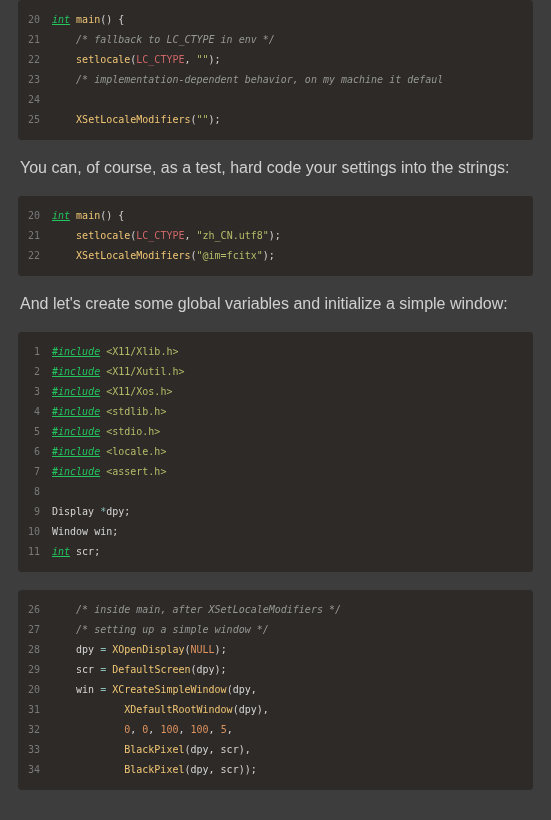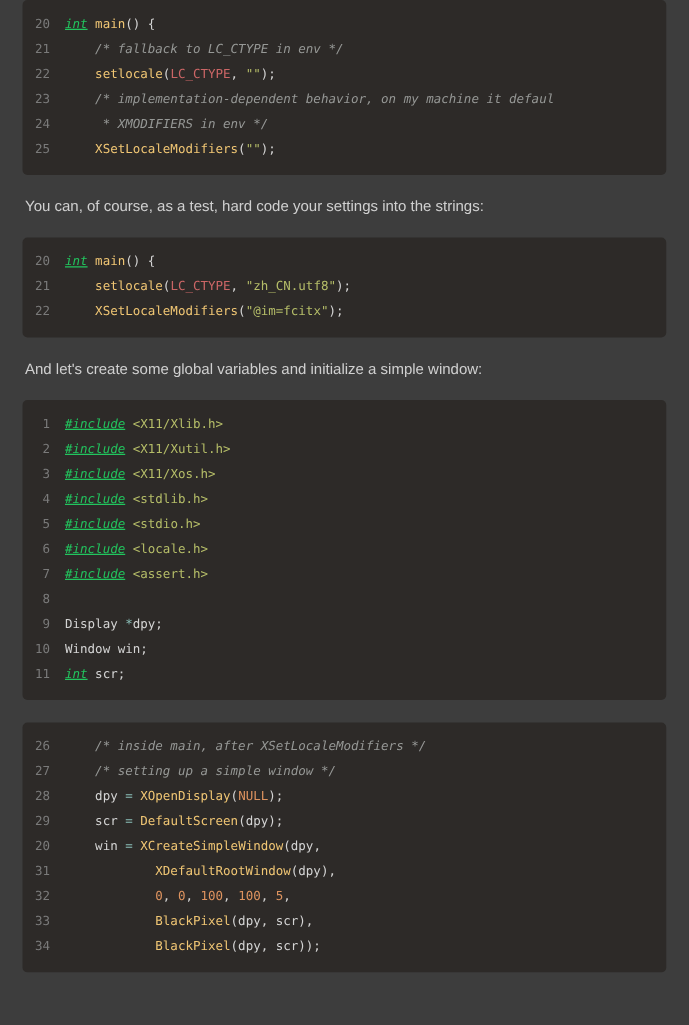--- a/index.html
+++ b/index.html
@@ -5,21 +5,21 @@
   * { margin: 0; padding: 0; box-sizing: border-box; }
   body {
     background: #3d3d3d;
     font-family: -apple-system, BlinkMacSystemFont, "Segoe UI", Helvetica, Arial, sans-serif;
     color: #ccc;
     width: 551px;
     padding: 0;
   }
   .prose {
     color: #d0d0d0;
-    font-size: 12px;
+    font-size: 16px;
     line-height: 1.5;
     padding: 16px 20px;
   }
   .code-block {
     background: #2d2a28;
     margin: 0 18px 0 18px;
     border-radius: 4px;
     padding: 10px 0;
     overflow: hidden;
   }
@@ -56,21 +56,21 @@
 </style>
 </head>
 <body>
 
 <div id="root">
     <div class="code-block">
       <div class="code-line"><span class="ln">20</span><span class="code"><span class="kw">int</span><span class="ty"> </span><span class="fn">main</span><span class="ty">() {</span></span></div>
       <div class="code-line"><span class="ln">21</span><span class="code"><span class="ty">    </span><span class="cmt">/* fallback to LC_CTYPE in env */</span></span></div>
       <div class="code-line"><span class="ln">22</span><span class="code"><span class="ty">    </span><span class="fn">setlocale</span><span class="ty">(</span><span class="id">LC_CTYPE</span><span class="ty">, </span><span class="str">""</span><span class="ty">);</span></span></div>
       <div class="code-line"><span class="ln">23</span><span class="code"><span class="ty">    </span><span class="cmt">/* implementation-dependent behavior, on my machine it defaul</span></span></div>
-      <div class="code-line"><span class="ln">24</span><span class="code"><span class="ty">    </span><span class="cmt"> * XMODIFIERS in env */</span></span></div>
+      <div class="code-line"><span class="ln">24</span><span class="code"><span class="ty">    </span></span></div>
       <div class="code-line"><span class="ln">25</span><span class="code"><span class="ty">    </span><span class="fn">XSetLocaleModifiers</span><span class="ty">(</span><span class="str">""</span><span class="ty">);</span></span></div>
     </div>
     <div class="prose">You can, of course, as a test, hard code your settings into the strings:</div>
     <div class="code-block">
       <div class="code-line"><span class="ln">20</span><span class="code"><span class="kw">int</span><span class="ty"> </span><span class="fn">main</span><span class="ty">() {</span></span></div>
       <div class="code-line"><span class="ln">21</span><span class="code"><span class="ty">    </span><span class="fn">setlocale</span><span class="ty">(</span><span class="id">LC_CTYPE</span><span class="ty">, </span><span class="str">"zh_CN.utf8"</span><span class="ty">);</span></span></div>
       <div class="code-line"><span class="ln">22</span><span class="code"><span class="ty">    </span><span class="fn">XSetLocaleModifiers</span><span class="ty">(</span><span class="str">"@im=fcitx"</span><span class="ty">);</span></span></div>
     </div>
     <div class="prose">And let's create some global variables and initialize a simple window:</div>
     <div class="code-block">

